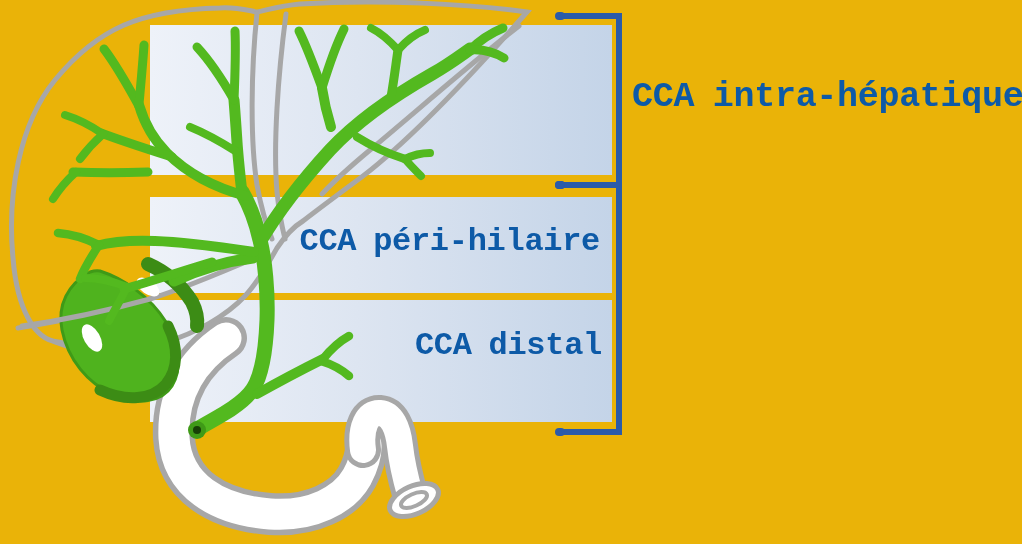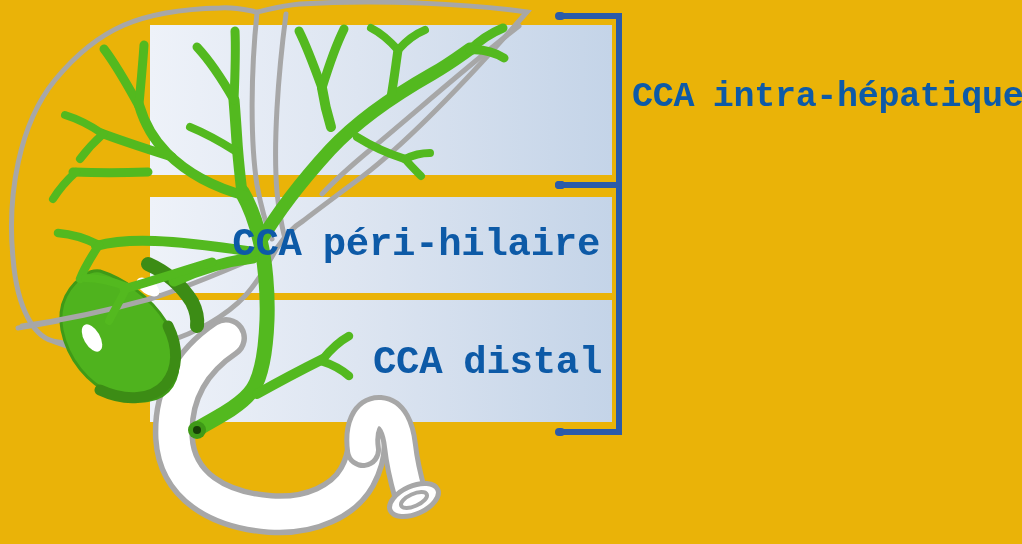--- a/index.html
+++ b/index.html
@@ -22,25 +22,25 @@
   }
   #bracket-intra{top:13px;height:163px;}
   #bracket-extra{top:182px;height:241px;}
   .nub{position:absolute;width:10px;height:8px;border-radius:4px;background:#2b5ba9;left:-4px;}
   .nub.top{top:-7px;} .nub.bottom{bottom:-7px;}
   .zone-label{
     position:absolute;font-weight:700;color:#0d5aa7;line-height:1;
     letter-spacing:-0.3px;word-spacing:-2px;white-space:nowrap;
   }
   .zone-label.big{font-size:35px;}
-  .zone-label.small{font-size:39px;}
+  .zone-label.small{font-size:32px;}
   #label-intra{left:632px;top:80px;}
   #label-extra{left:632px;top:281px;}
   #label-peri{right:422px;top:226px;}
-  #label-distal{right:420px;top:344px;text-align:right;}
+  #label-distal{right:420px;top:330px;text-align:right;}
 </style>
 </head>
 <body>
 
 <div id="stage">
 
   <div class="band" id="band-intra"></div>
   <div class="band" id="band-peri"></div>
   <div class="band" id="band-distal"></div>
 

